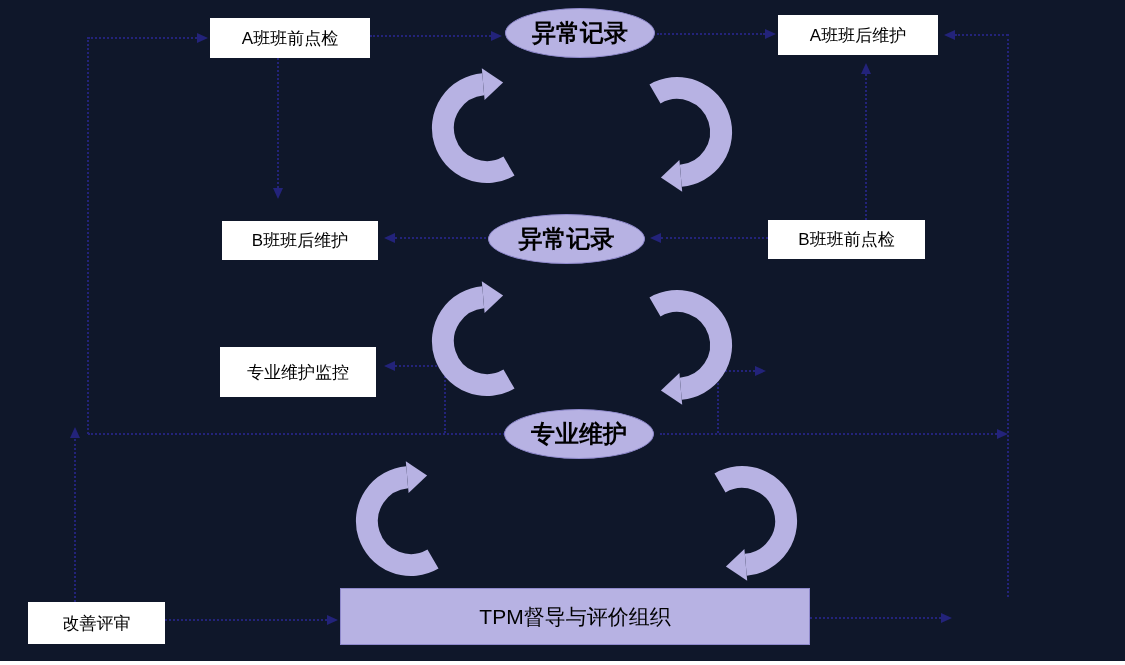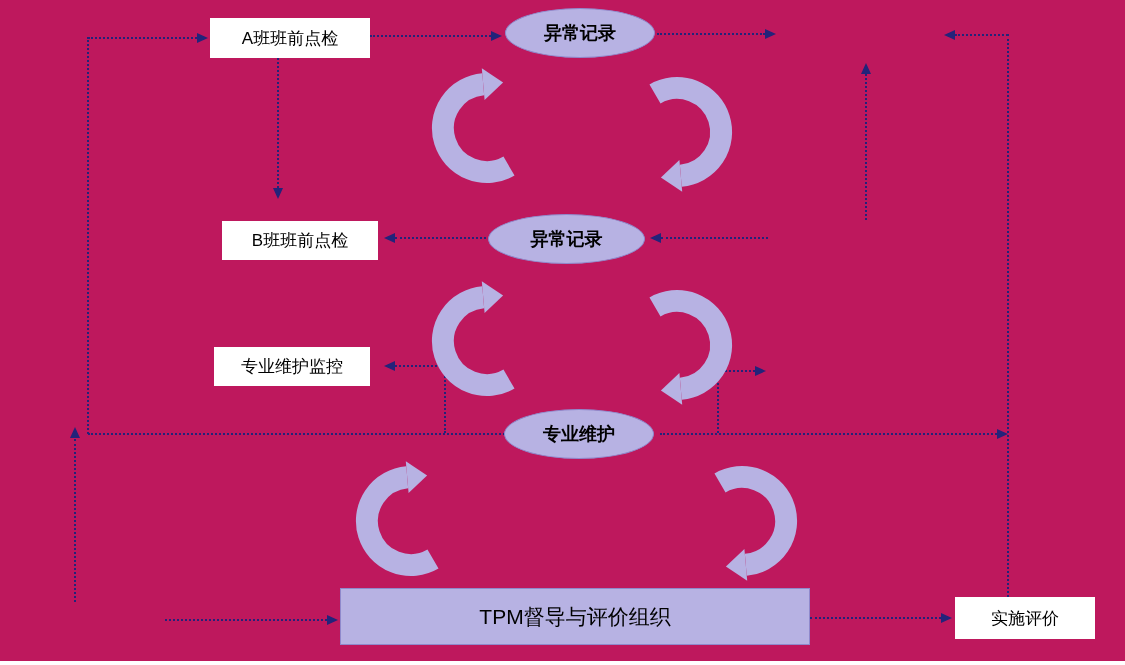--- a/index.html
+++ b/index.html
@@ -2,21 +2,21 @@
 <html><head>
 <meta charset="utf-8">
 <style>
   * { margin: 0; padding: 0; box-sizing: border-box; }
   html, body { background: #000; }
   body { font-family: "Liberation Sans", sans-serif; }
   .canvas {
     position: relative;
     width: 1125px;
     height: 665px;
-    background: #be185d;
+    background: #0f172a;
     overflow: hidden;
     padding-left: 21px;
   }
   
   .wbox {
     position: absolute;
     background: #ffffff;
     color: #000;
     display: flex;
     align-items: center;
@@ -27,21 +27,21 @@
   }
   
   .enode {
     position: absolute;
     background: #b7b2e3;
     border: 1px solid #8f89cc;
     border-radius: 50%;
     display: flex;
     align-items: center;
     justify-content: center;
-    font-size: 18px;
+    font-size: 24px;
     font-weight: bold;
     color: #000;
     white-space: nowrap;
   }
   
   .tpm {
     position: absolute;
     background: #b7b2e3;
     border: 1px solid #8f89cc;
     display: flex;
@@ -147,24 +147,26 @@
     </svg>
   <svg class="arc" style="left:351px;top:456px" viewBox="0 0 120 130">
       <use href="#arcL"></use>
     </svg>
   <svg class="arc" style="left:682px;top:456px" viewBox="0 0 120 130">
       <use href="#arcR"></use>
     </svg>
 
   <div class="wbox" style="left:210px;top:18px;width:160px;height:40px">A班班前点检</div>
   <div class="enode" style="left:505px;top:8px;width:150px;height:50px">异常记录</div>
+  <div class="wbox" style="left:778px;top:15px;width:160px;height:40px">A班班后维护</div>
 
-  <div class="wbox" style="left:222px;top:221px;width:156px;height:39px">B班班前点检</div>
+  <div class="wbox" style="left:222px;top:221px;width:156px;height:39px">B班班后维护</div>
   <div class="enode" style="left:488px;top:214px;width:157px;height:50px">异常记录</div>
+  <div class="wbox" style="left:768px;top:220px;width:157px;height:39px">B班班前点检</div>
 
-  <div class="wbox" style="left:214px;top:347px;width:156px;height:39px">专业维护监控</div>
+  <div class="wbox" style="left:220px;top:347px;width:156px;height:50px">专业维护监控</div>
   <div class="enode" style="left:504px;top:409px;width:150px;height:50px">专业维护</div>
 
   <div class="tpm" style="left:340px;top:588px;width:470px;height:57px">TPM督导与评价组织</div>
-  <div class="wbox" style="left:955px;top:597px;width:140px;height:42px">实施评价</div>
+  <div class="wbox" style="left:28px;top:602px;width:137px;height:42px">改善评审</div>
 
   <div class="edge-strip"></div>
 </div>
 
 </body></html>

